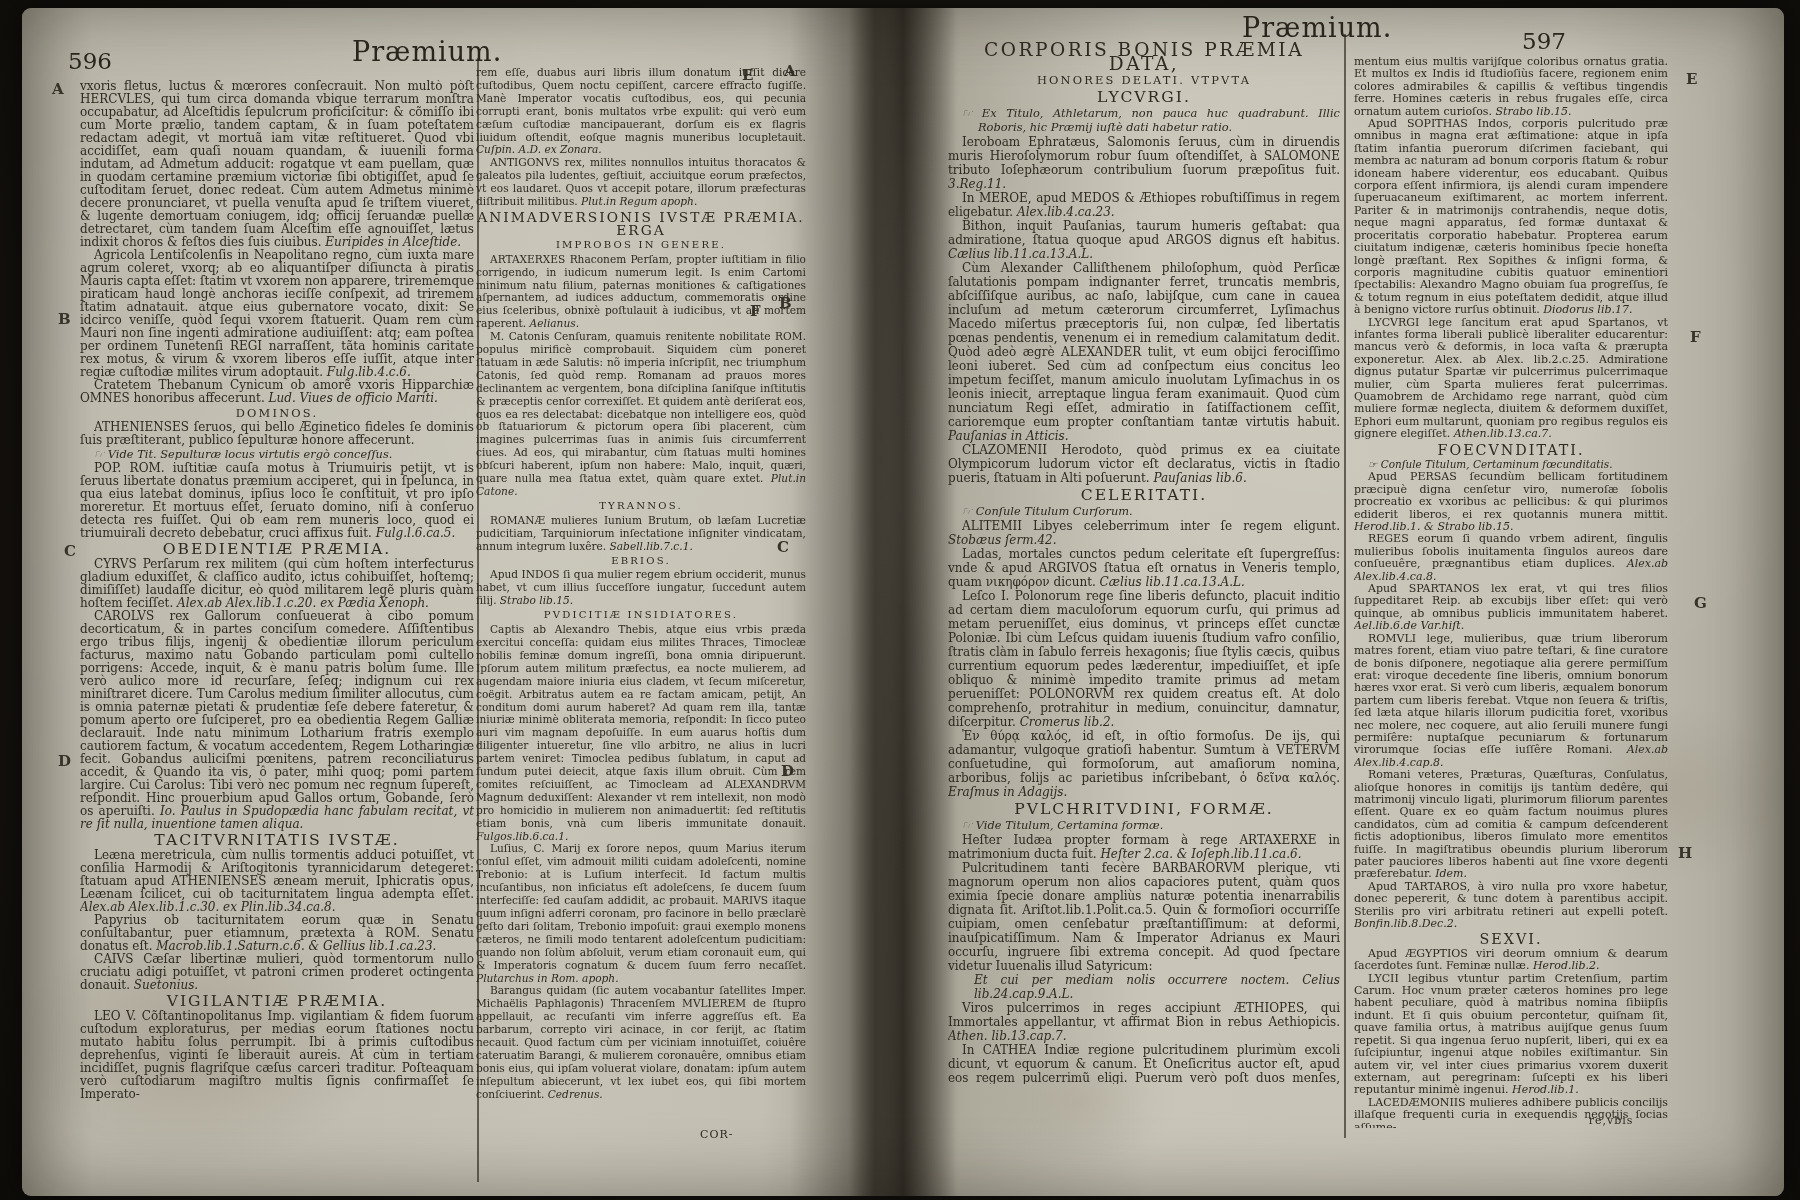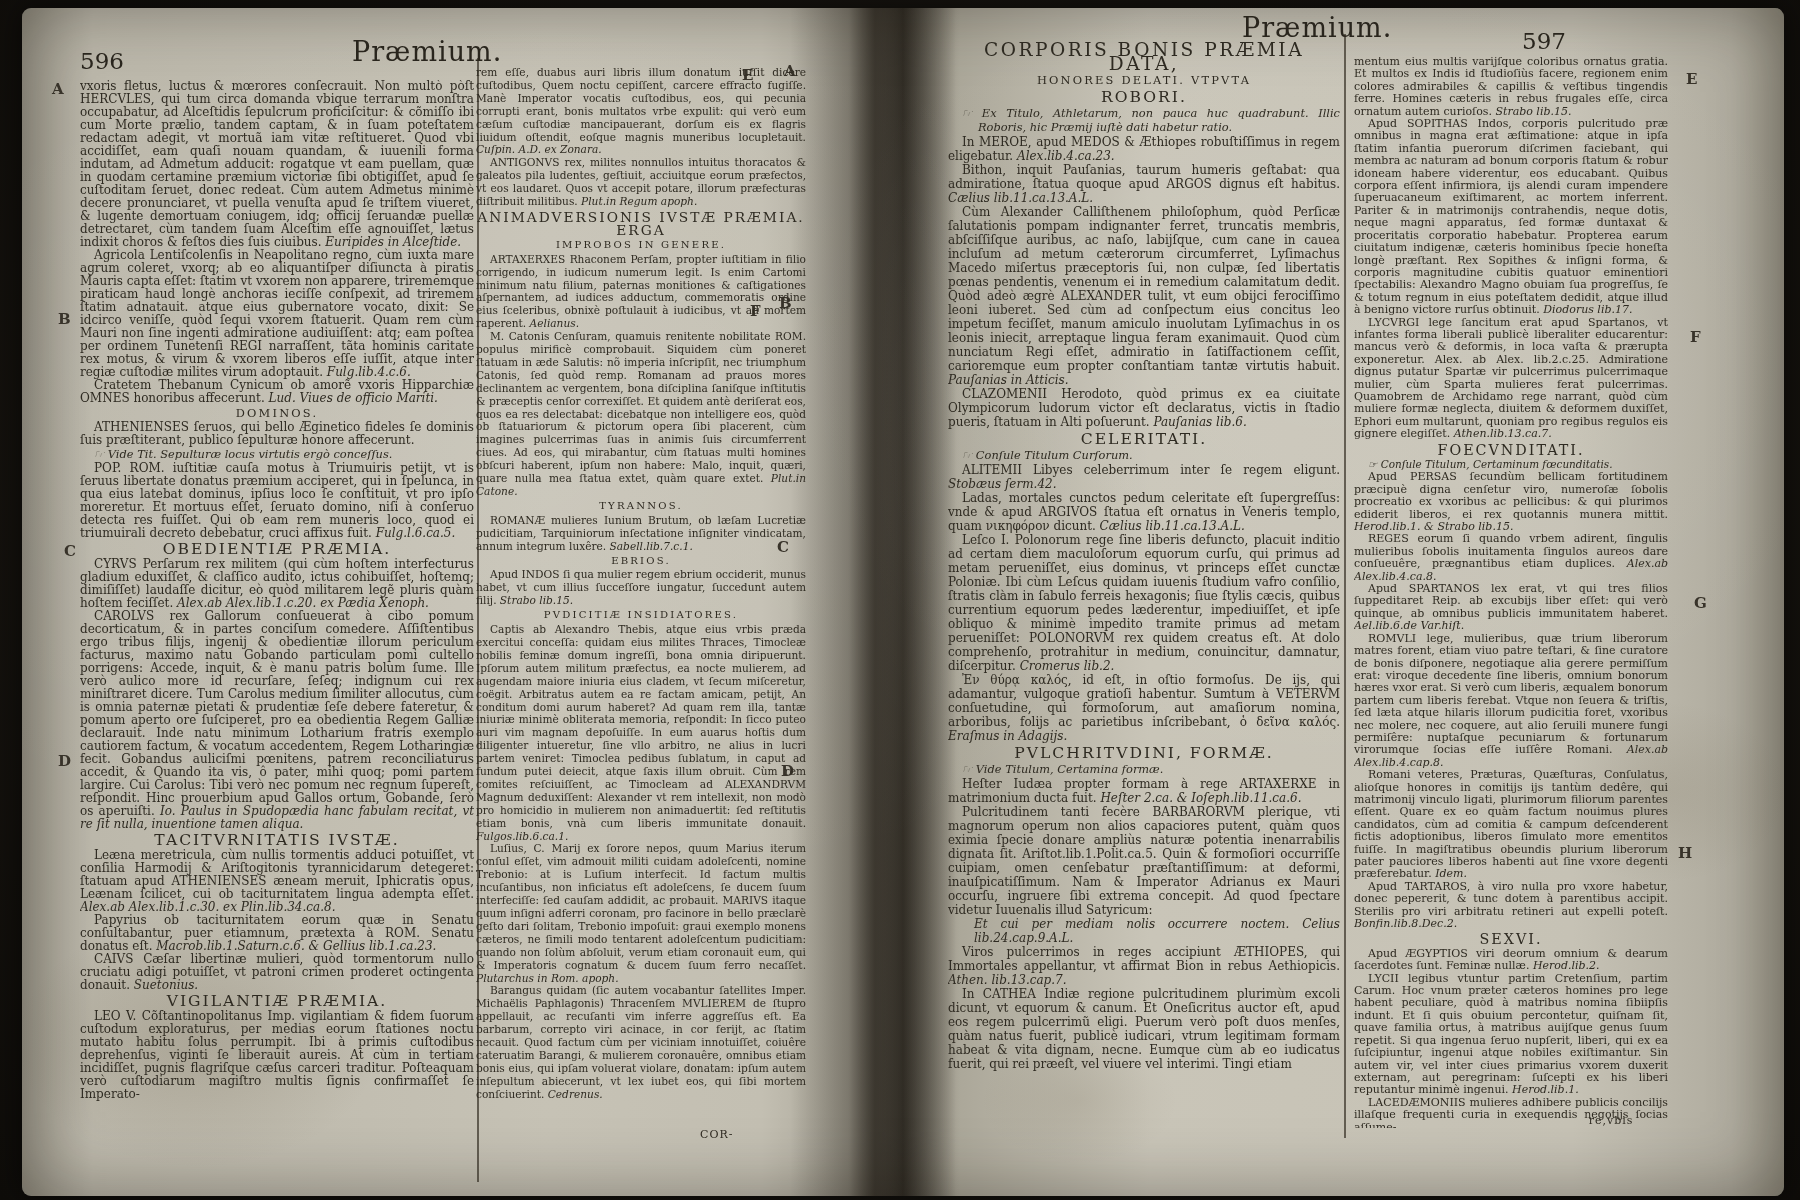--- a/index.html
+++ b/index.html
@@ -38,21 +38,21 @@
   .mletter{position:absolute;font-weight:bold;font-size:15px;color:#38332a;}
   .catchword{position:absolute;font-size:11px;letter-spacing:1px;color:#2e2a21;}
 </style>
 </head>
 <body>
 
 <div class="photo">
   <div class="paper"></div>
   <div class="gutter"></div>
 
-  <div class="pagenum" style="left:80px;top:48px;">596</div>
+  <div class="pagenum" style="left:68px;top:48px;">596</div>
   <div class="runhead" style="left:352px;top:36px;">Præmium.</div>
   <div class="runhead" style="left:1242px;top:12px;">Præmium.</div>
   <div class="pagenum" style="left:1522px;top:28px;">597</div>
 
   <div class="vrule" id="ruleL"></div>
   <div class="vrule" id="ruleR"></div>
 
   <div class="mletter" style="left:52px;top:80px;">A</div>
   <div class="mletter" style="left:58px;top:310px;">B</div>
   <div class="mletter" style="left:64px;top:542px;">C</div>
@@ -98,22 +98,23 @@
       <div class="h2">EBRIOS.</div>
       <p>Apud INDOS ſi qua mulier regem ebrium occiderit, munus habet, vt cum illius ſucceſſore iungatur, ſuccedunt autem filij.<span class="cite"> Strabo lib.15.</span></p>
       <div class="h2">PVDICITIÆ INSIDIATORES.</div>
       <p>Captis ab Alexandro Thebis, atque eius vrbis præda exercitui conceſſa: quidam eius milites Thraces, Timocleæ nobilis feminæ domum ingreſſi, bona omnia diripuerunt. Ipſorum autem militum præfectus, ea nocte mulierem, ad augendam maiore iniuria eius cladem, vt ſecum miſceretur, coëgit. Arbitratus autem ea re factam amicam, petijt, An conditum domi aurum haberet? Ad quam rem illa, tantæ iniuriæ minimè obliterata memoria, reſpondit: In ſicco puteo auri vim magnam depoſuiſſe. In eum auarus hoſtis dum diligenter intueretur, ſine vllo arbitro, ne alius in lucri partem veniret: Timoclea pedibus ſublatum, in caput ad fundum putei deiecit, atque ſaxis illum obruit. Cùm rem comites reſciuiſſent, ac Timocleam ad ALEXANDRVM Magnum deduxiſſent: Alexander vt rem intellexit, non modò pro homicidio in mulierem non animaduertit: ſed reſtitutis etiam bonis, vnà cum liberis immunitate donauit.<span class="cite"> Fulgos.lib.6.ca.1.</span></p>
       <p>Luſius, C. Marij ex ſorore nepos, quum Marius iterum conſul eſſet, vim admouit militi cuidam adoleſcenti, nomine Trebonio: at is Luſium interfecit. Id factum multis incuſantibus, non inficiatus eſt adoleſcens, ſe ducem ſuum interfeciſſe: ſed cauſam addidit, ac probauit. MARIVS itaque quum inſigni adferri coronam, pro facinore in bello præclarè geſto dari ſolitam, Trebonio impoſuit: graui exemplo monens cæteros, ne ſimili modo tentarent adoleſcentum pudicitiam: quando non ſolùm abſoluit, verum etiam coronauit eum, qui &amp; Imperatoris cognatum &amp; ducem ſuum ferro necaſſet.<span class="cite"> Plutarchus in Rom. apoph.</span></p>
       <p>Barangus quidam (ſic autem vocabantur ſatellites Imper. Michaëlis Paphlagonis) Thracenſem MVLIEREM de ſtupro appellauit, ac recuſanti vim inferre aggreſſus eſt. Ea barbarum, correpto viri acinace, in cor ferijt, ac ſtatim necauit. Quod factum cùm per viciniam innotuiſſet, coiuêre cateruatim Barangi, &amp; mulierem coronauêre, omnibus etiam bonis eius, qui ipſam voluerat violare, donatam: ipſum autem inſepultum abiecerunt, vt lex iubet eos, qui ſibi mortem conſciuerint.<span class="cite"> Cedrenus.</span></p>
     </div>
   <div class="col" id="colR1">
       <div class="h0">CORPORIS BONIS PRÆMIA DATA,</div>
       <div class="h2">HONORES DELATI. VTPVTA</div>
-      <div class="h1">ROBORI.</div>
+      <div class="h1">LYCVRGI.</div>
       <div class="note"><span>☞ </span>Ex Titulo, Athletarum, non pauca huc quadrabunt. Illic Roboris, hic Præmij iuſtè dati habetur ratio.</div>
+      <p>Ieroboam Ephratæus, Salomonis ſeruus, cùm in diruendis muris Hieroſolymorum robur ſuum oſtendiſſet, à SALOMONE tributo Ioſephæorum contribulium ſuorum præpoſitus fuit.<span class="cite"> 3.Reg.11.</span></p>
       <p>In MEROE, apud MEDOS &amp; Æthiopes robuſtiſſimus in regem eligebatur.<span class="cite"> Alex.lib.4.ca.23.</span></p>
       <p>Bithon, inquit Pauſanias, taurum humeris geſtabat: qua admiratione, ſtatua quoque apud ARGOS dignus eſt habitus.<span class="cite"> Cælius lib.11.ca.13.A.L.</span></p>
       <p>Cùm Alexander Calliſthenem philoſophum, quòd Perſicæ ſalutationis pompam indignanter ferret, truncatis membris, abſciſſiſque auribus, ac naſo, labijſque, cum cane in cauea incluſum ad metum cæterorum circumferret, Lyſimachus Macedo miſertus præceptoris ſui, non culpæ, ſed libertatis pœnas pendentis, venenum ei in remedium calamitatum dedit. Quòd adeò ægrè ALEXANDER tulit, vt eum obijci ferociſſimo leoni iuberet. Sed cùm ad conſpectum eius concitus leo impetum feciſſet, manum amiculo inuolutam Lyſimachus in os leonis iniecit, arreptaque lingua feram exanimauit. Quod cùm nunciatum Regi eſſet, admiratio in ſatiſfactionem ceſſit, carioremque eum propter conſtantiam tantæ virtutis habuit.<span class="cite"> Pauſanias in Atticis.</span></p>
       <p>CLAZOMENII Herodoto, quòd primus ex ea ciuitate Olympicorum ludorum victor eſt declaratus, victis in ſtadio pueris, ſtatuam in Alti poſuerunt.<span class="cite"> Pauſanias lib.6.</span></p>
       <div class="h1">CELERITATI.</div>
       <div class="note"><span>☞ </span>Conſule Titulum Curſorum.</div>
       <p>ALITEMII Libyes celeberrimum inter ſe regem eligunt.<span class="cite"> Stobæus ſerm.42.</span></p>
       <p>Ladas, mortales cunctos pedum celeritate eſt ſupergreſſus: vnde &amp; apud ARGIVOS ſtatua eſt ornatus in Veneris templo, quam νικηφόρον dicunt.<span class="cite"> Cælius lib.11.ca.13.A.L.</span></p>
       <p>Leſco I. Polonorum rege ſine liberis defuncto, placuit inditio ad certam diem maculoſorum equorum curſu, qui primus ad metam perueniſſet, eius dominus, vt princeps eſſet cunctæ Poloniæ. Ibi cùm Leſcus quidam iuuenis ſtudium vafro conſilio, ſtratis clàm in ſabulo ferreis hexagonis; ſiue ſtylis cæcis, quibus currentium equorum pedes læderentur, impediuiſſet, et ipſe obliquo &amp; minimè impedito tramite primus ad metam perueniſſet: POLONORVM rex quidem creatus eſt. At dolo comprehenſo, protrahitur in medium, conuincitur, damnatur, diſcerpitur.<span class="cite"> Cromerus lib.2.</span></p>
       <p>Ἐν θύρᾳ καλός, id eſt, in oſtio formoſus. De ijs, qui adamantur, vulgoque gratioſi habentur. Sumtum à VETERVM conſuetudine, qui formoſorum, aut amaſiorum nomina, arboribus, folijs ac parietibus inſcribebant, ὁ δεῖνα καλός.<span class="cite"> Eraſmus in Adagijs.</span></p>

